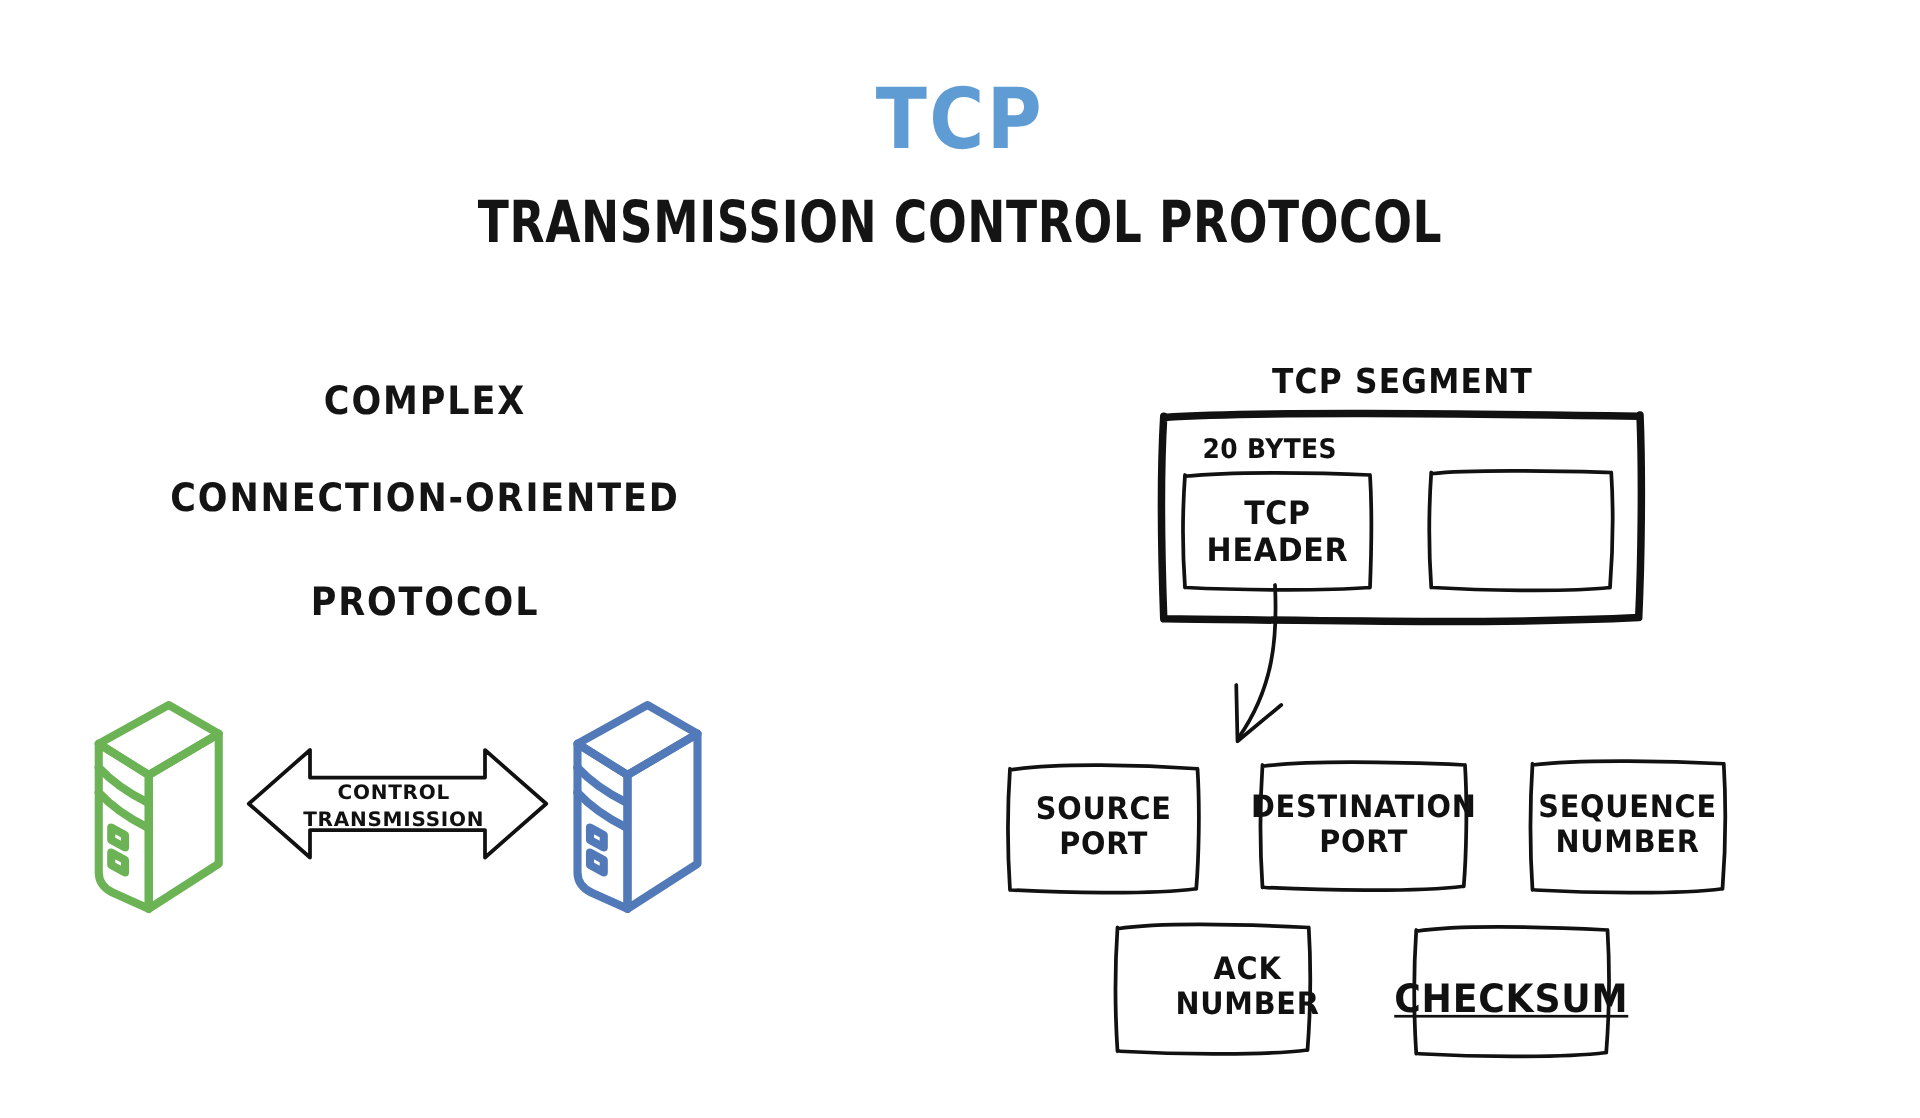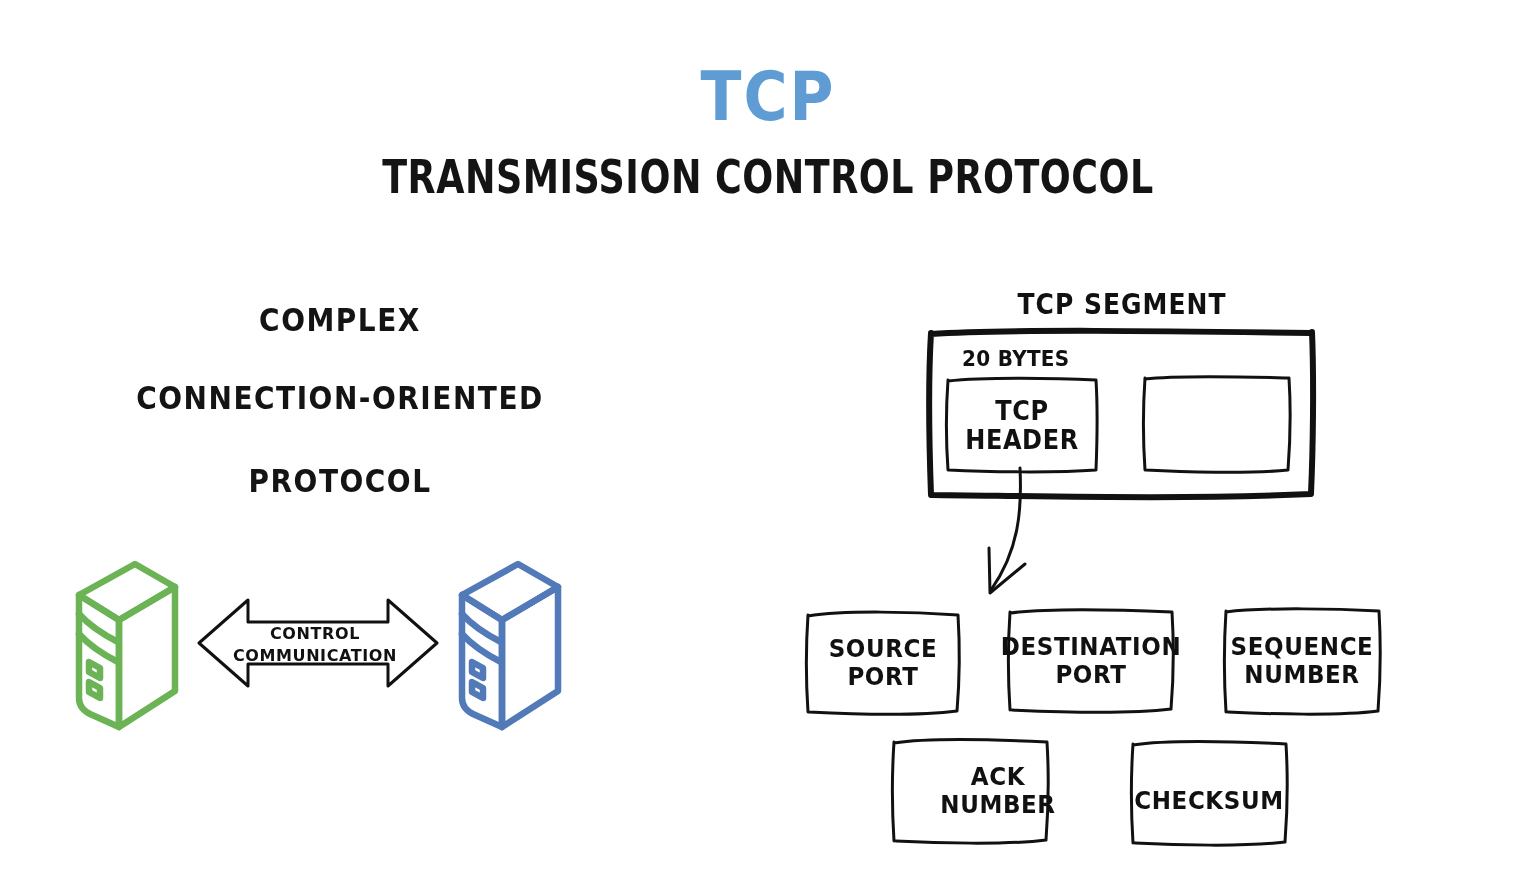--- a/index.html
+++ b/index.html
@@ -139,21 +139,21 @@
 
   
   #cap-tcp-header { left: 948px; top: 340px; width: 148px; height: 92px; font-size: 24px; }
   #cap-data-chunk { left: 1145px; top: 338px; width: 144px; height: 94px; font-size: 24px; }
 
   
   #cap-source-port      { left: 808px;  top: 572px; width: 150px; height: 100px; font-size: 23px; }
   #cap-destination-port { left: 1010px; top: 570px; width: 162px; height: 100px; font-size: 23px; }
   #cap-sequence-number  { left: 1226px; top: 570px; width: 152px; height: 100px; font-size: 23px; align-items: center; }
   #cap-ack-number       { left: 922px;  top: 700px; width: 152px; height: 100px; font-size: 23px; }
-  #cap-checksum         { left: 1133px; top: 702px; width: 152px; height: 116px; font-size: 23px; }
+  #cap-checksum         { left: 1133px; top: 702px; width: 152px; height: 116px; font-size: 29px; text-decoration: underline; }
 
   svg { display: block; }
   .ink { fill: none; stroke: #111111; stroke-linecap: round; stroke-linejoin: round; }
 </style>
 </head>
 <body>
 
 <div class="canvas">
 
   <div class="txt" id="title-tcp">TCP</div>
@@ -182,21 +182,21 @@
     </svg>
   </div>
 
   <div class="server-wrap" style="left:193px; top:548px;">
     <svg width="250" height="110" viewBox="0 0 250 110">
       <path class="ink" stroke-width="3" d="M6 55 L55 12 L55 34 L195 34 L195 12 L244 55 L195 98 L195 76 L55 76 L55 98 Z"></path>
     </svg>
   </div>
   <div class="arrow-label">
     <span>CONTROL</span>
-    <span>COMMUNICATION</span>
+    <span>TRANSMISSION</span>
   </div>
 
   <div class="server-wrap" id="server-right">
     <svg width="130" height="175" viewBox="0 0 130 175">
       <g fill="none" stroke="#5279b8" stroke-width="6.5" stroke-linecap="round" stroke-linejoin="round">
         <path d="M17 37 L73 6 L113 29 L57 62 Z"></path>
         <path d="M17 37 L17 140 C17 147 20 152 28 156 L57 169 L57 62 Z"></path>
         <path d="M57 62 L113 29 L113 133 L57 169 Z"></path>
         <path d="M17 56 C28 68 42 77 56 84"></path>
         <path d="M17 76 C28 88 42 97 56 104"></path>

